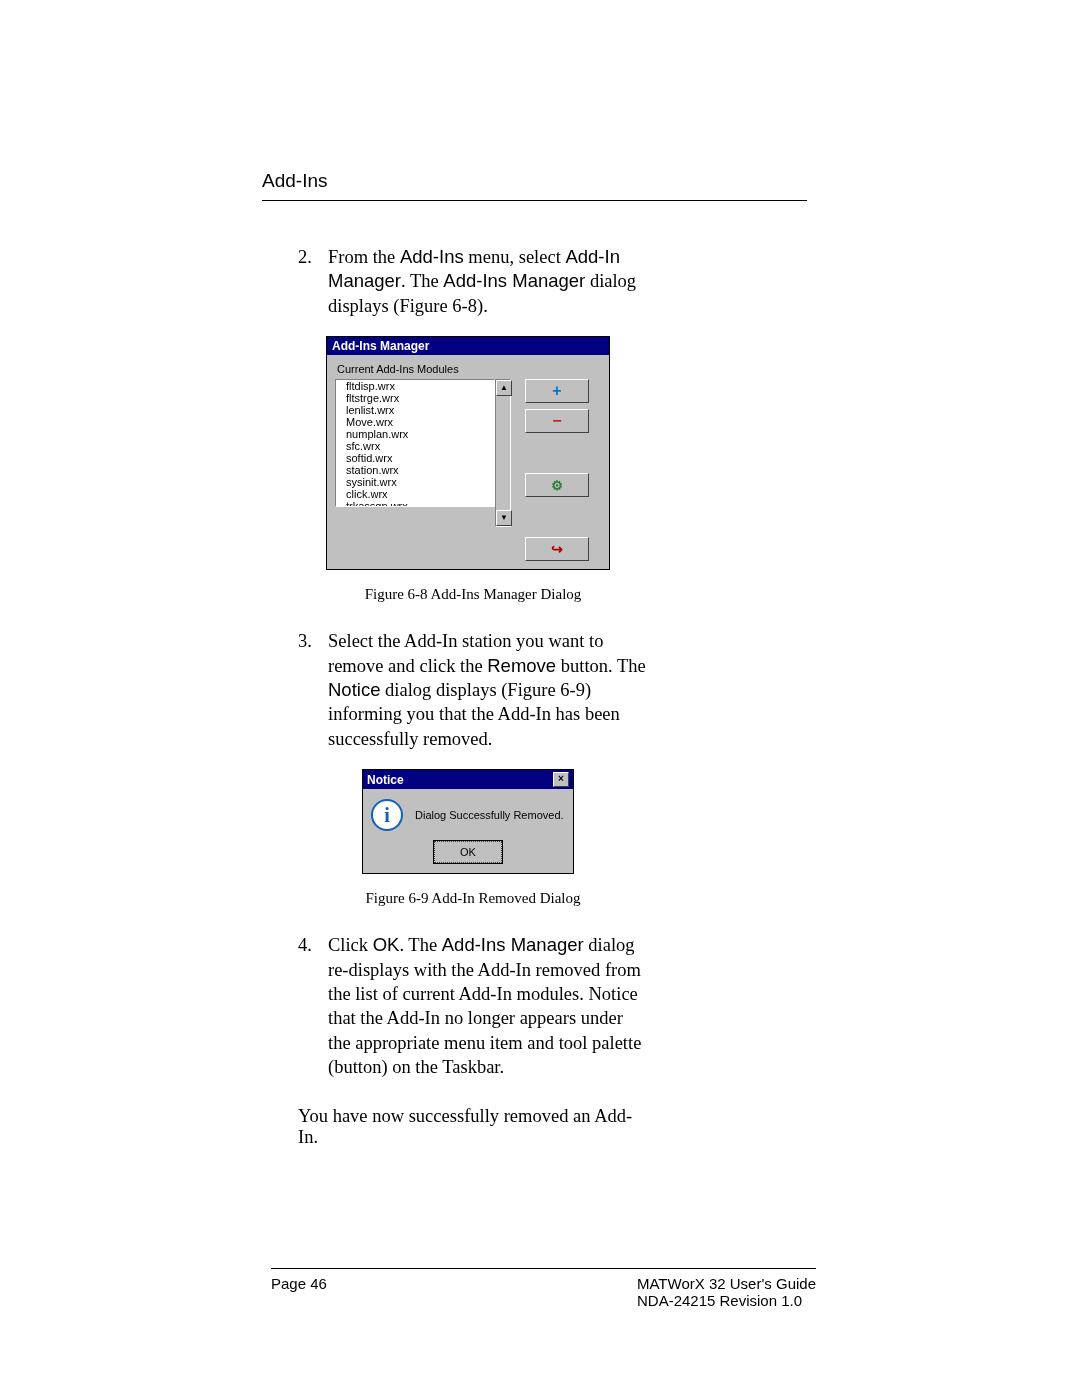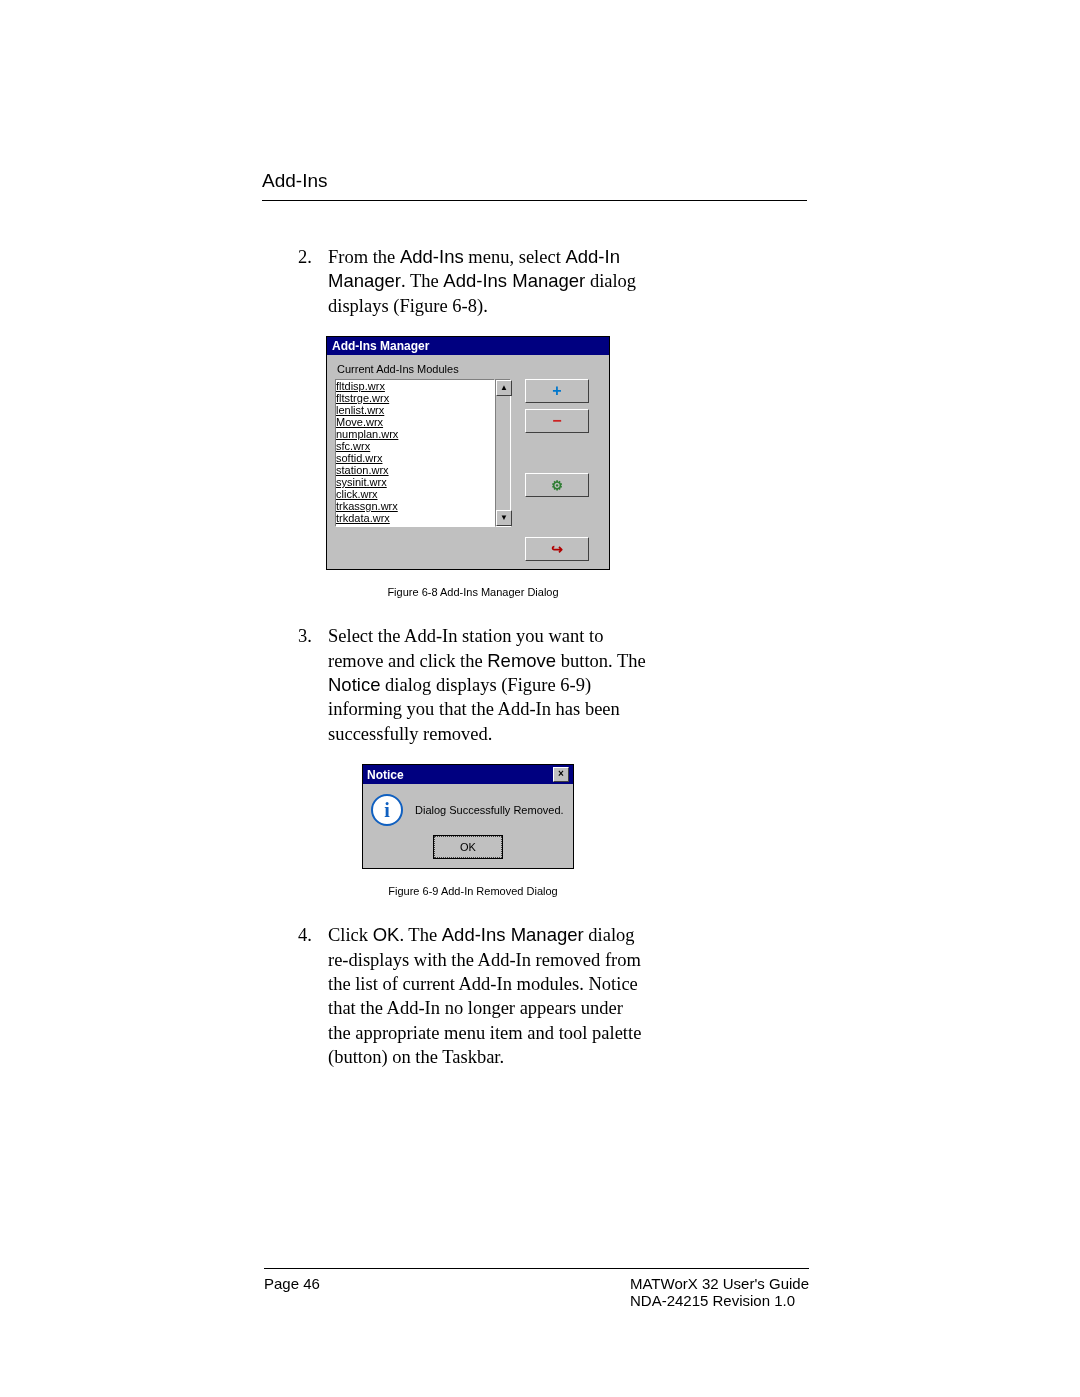--- a/index.html
+++ b/index.html
@@ -74,27 +74,26 @@
   .dlg-row {
     display: flex;
   }
   .listbox {
     background: #fff;
     border-top: 1px solid #808080;
     border-left: 1px solid #808080;
     border-right: 1px solid #fff;
     border-bottom: 1px solid #fff;
     width: 160px;
-    height: 148px;
+    height: 128px;
     overflow: hidden;
     position: relative;
     box-sizing: border-box;
-    padding: 0 0 0 0;
+    padding: 0 0 0 10px;
     line-height: 12px;
-    text-decoration: underline;
   }
   .listbox .li { white-space: nowrap; }
   .scrollbar {
     width: 16px;
     height: 148px;
     background: #c0c0c0;
     border-top: 1px solid #808080;
     border-left: 1px solid #808080;
     border-right: 1px solid #fff;
     border-bottom: 1px solid #fff;
@@ -130,22 +129,22 @@
     display: flex; align-items: center; justify-content: center;
     font-size: 16px; font-weight: bold;
   }
   .gap-big { margin-top: 34px; }
   .plus  { color: #0077cc; }
   .minus { color: #cc2222; }
   .gear  { color: #2e7d32; font-size: 13px; }
   .exit  { color: #b00000; font-size: 14px; }
 
   .fig-cap {
-    font-family: Liberation Sans, sans-serif;
-    font-size: 11px;
+    font-family: Liberation Serif, serif;
+    font-size: 15px;
     text-align: center;
     width: 350px;
     margin: 16px 0 0 36px;
   }
 
   
   .notice-outer {
     margin: 18px 0 0 100px;
     width: 210px;
     border: 1px solid #000;
@@ -208,21 +207,21 @@
 
   .closing {
     margin: 26px 0 0 36px;
     width: 350px;
     font-size: 18.5px;
   }
 
   
   .footer {
     position: absolute;
-    left: 264px;
+    left: 271px;
     bottom: 88px;
     width: 545px;
     font-family: Arial, Helvetica, sans-serif;
     font-size: 15px;
   }
   .footer hr {
     border: none;
     border-top: 1px solid #000;
     margin: 0 0 6px 0;
   }
@@ -324,20 +323,21 @@
 
     <div class="step-block" style="margin-top:26px">
       <div class="step-row">
         <div class="step-num">4.</div>
         <div class="step-text">
           <span>Click </span><span class="sans">OK</span><span>. The </span><span class="sans">Add-Ins Manager</span><span> dialog re-displays with the Add-In removed from the list of current Add-In modules. Notice that the Add-In no longer appears under the appropriate menu item and tool palette (button) on the Taskbar.</span>
         </div>
       </div>
     </div>
 
+    <div class="closing">You have now successfully removed an Add-In.</div>
 
   </div>
 
   <div class="footer">
     <hr>
     <div class="footer-row">
       <div>Page 46</div>
       <div class="footer-right">
         <div>MATWorX 32 User's Guide</div>
         <div>NDA-24215 Revision 1.0</div>

